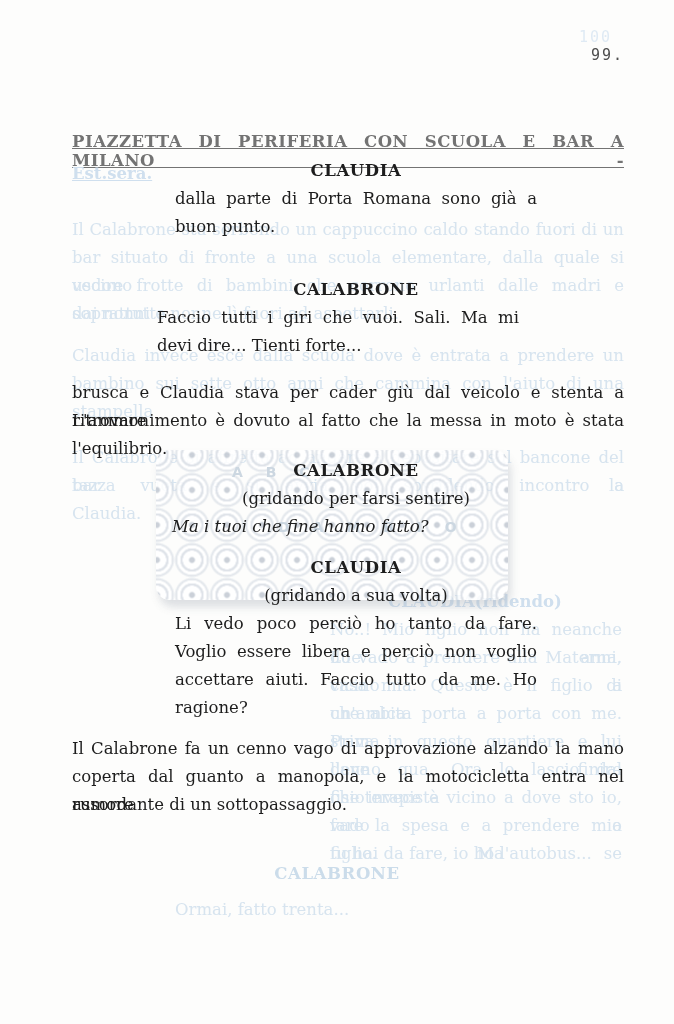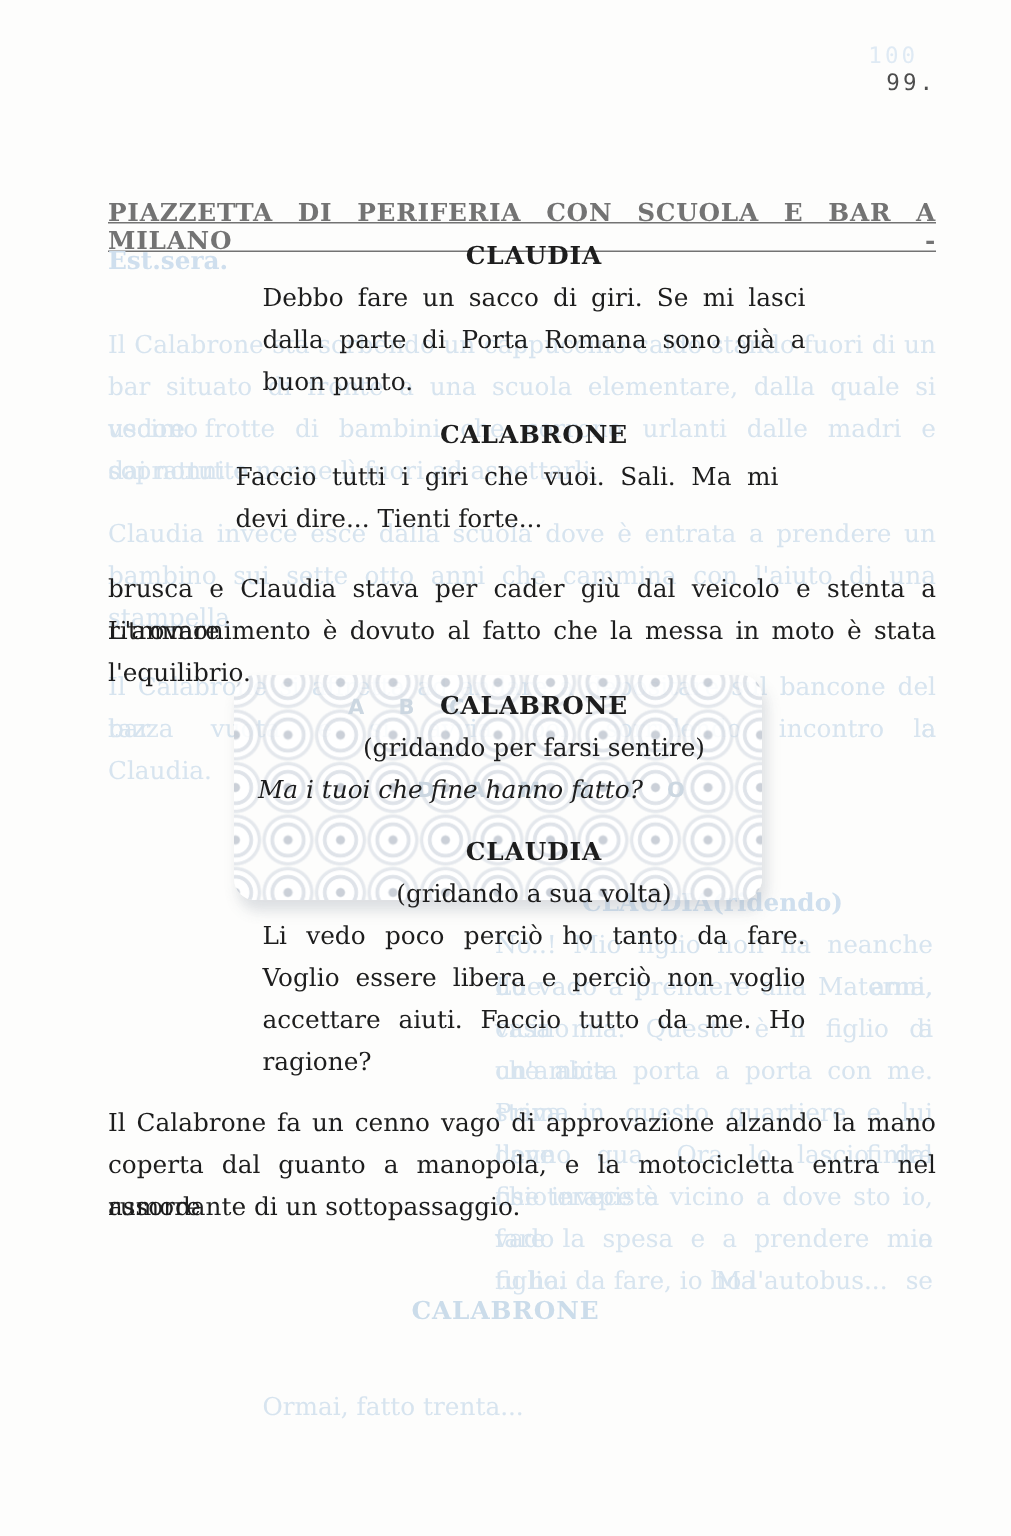--- a/index.html
+++ b/index.html
@@ -50,21 +50,21 @@
 </style>
 </head>
 <body>
 
 <div class="page">
 
   <div class="ghost">
     <div class="abs ghost-pagenum" style="top:28px; right:62px;">100</div>
 
     <div class="abs ghost-heading jline" style="top:132px; left:72px; width:552px;">PIAZZETTA DI PERIFERIA CON SCUOLA E BAR A MILANO -</div>
-    <div class="abs ghost-strong line" style="top:160px; left:72px;">Est.sera.</div>
+    <div class="abs ghost-strong line" style="top:160px; left:72px;text-decoration:underline;">Est.sera.</div>
 
     <div class="abs wrapcol" style="top:216px; left:72px; width:552px;">
       <div class="line jline">Il Calabrone sta sorbendo un cappuccino caldo stando fuori di un</div>
       <div class="line jline">bar situato di fronte a una scuola elementare, dalla quale si vedono</div>
       <div class="line jline">uscire frotte di bambini che corrono urlanti dalle madri e soprattutto</div>
       <div class="line">dai nonni e nonne lì fuori ad aspettarli.</div>
     </div>
 
     <div class="abs wrapcol" style="top:342px; left:72px; width:552px;">
       <div class="line jline">Claudia invece esce dalla scuola dove è entrata a prendere un</div>
@@ -85,32 +85,31 @@
       <div class="line jline">casa mia. Questo è il figlio di un'amica</div>
       <div class="line jline">che abita porta a porta con me. Prima</div>
       <div class="line jline">stava in questo quartiere e lui deve finire</div>
       <div class="line jline">l'anno qua. Ora lo lascio dal fisioterapista</div>
       <div class="line jline">che invece è vicino a dove sto io, vado a</div>
       <div class="line jline">fare la spesa e a prendere mio figlio. Ma se</div>
       <div class="line">tu hai da fare, io ho l'autobus...</div>
     </div>
 
     <div class="abs cue" style="top:860px; left:0; width:674px;">CALABRONE</div>
-    <div class="abs line" style="top:896px; left:175px;margin-top:28px;">Ormai, fatto trenta...</div>
+    <div class="abs line" style="top:896px; left:175px;">Ormai, fatto trenta...</div>
   </div>
 
   <div class="abs stamp"></div>
   <div class="abs stamp-letters" style="top:462px; left:232px;">A B C</div>
   <div class="abs stamp-letters" style="top:517px; left:278px;">D A M B I O</div>
 
   <div class="abs pagenum" style="top:46px; right:50px;">99.</div>
 
   <div class="abs cue" style="top:157px; left:175px; width:362px;">CLAUDIA</div>
   <div class="abs wrapcol" style="top:185px; left:175px; width:362px;">
-    <div class="line jline">Debbo fare un sacco di giri. Se mi lasci</div>
     <div class="line jline">dalla parte di Porta Romana sono già a</div>
     <div class="line">buon punto.</div>
   </div>
 
   <div class="abs cue" style="top:276px; left:175px; width:362px;">CALABRONE</div>
   <div class="abs wrapcol" style="top:304px; left:157px; width:362px;">
     <div class="line jline">Faccio tutti i giri che vuoi. Sali. Ma mi</div>
     <div class="line">devi dire... Tienti forte...</div>
   </div>
 

